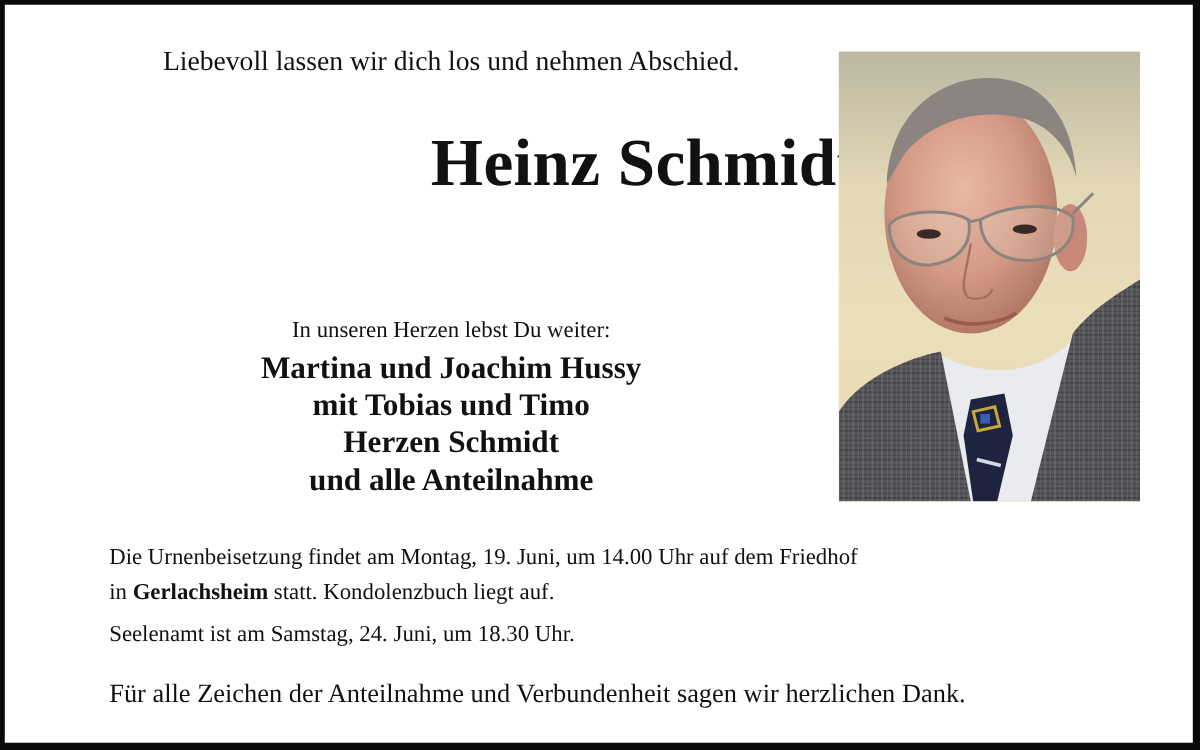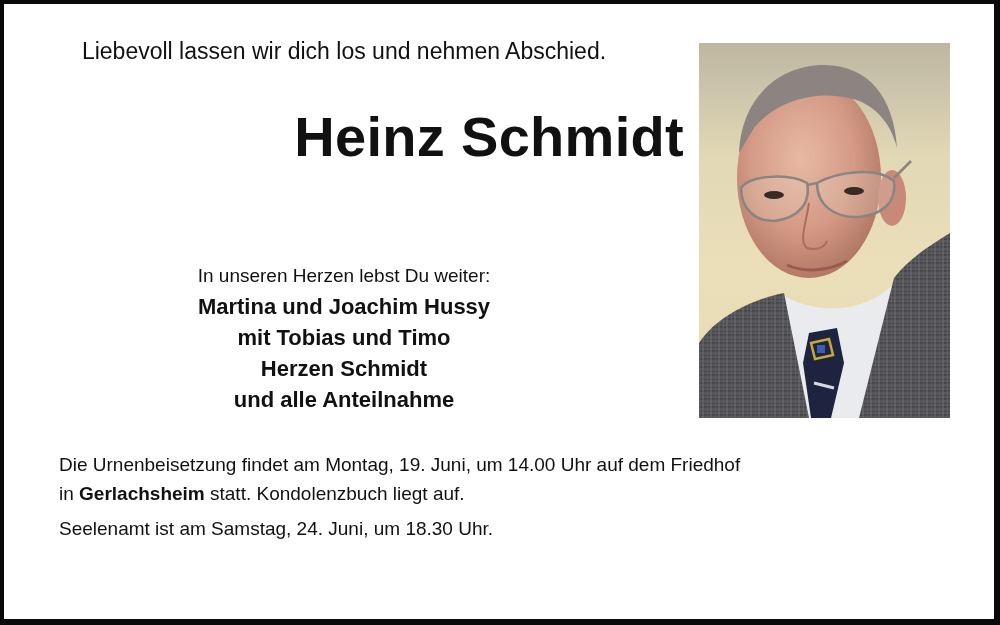--- a/index.html
+++ b/index.html
@@ -4,29 +4,29 @@
   <style>
     html, body { margin: 0; padding: 0; background: #ffffff; }
     body { width: 1000px; height: 625px; position: relative; overflow: hidden; }
     .frame {
       position: absolute; left: 0; top: 0; width: 1000px; height: 625px;
       box-sizing: border-box;
       border-top: 4px solid #0a0a0a; border-left: 4px solid #0a0a0a;
       border-right: 6px solid #0a0a0a; border-bottom: 6px solid #0a0a0a;
       background: #ffffff;
     }
-    .serif { font-family: Liberation Sans, sans-serif; color: #111; }
+    .serif { font-family: Liberation Serif, serif; color: #111; padding-left: 32px; }
     .abs { position: absolute; white-space: nowrap; }
     .motto { left: 0; width: 680px; top: 34px; font-size: 23px; text-align: center; }
     .name { left: 0; width: 680px; top: 100px; font-size: 56px; font-weight: bold; text-align: right; letter-spacing: 0.3px; }
     .dates { left: 0; width: 680px; top: 182px; font-size: 21px; text-align: center; }
     .dates span + span { margin-left: 22px; }
     .mourners { left: 0; width: 680px; top: 256px; text-align: center; }
     .mourners .intro { font-size: 19px; line-height: 31px; }
-    .mourners .fam { font-size: 22px; font-weight: bold; line-height: 31px; }
+    .mourners .fam { font-size: 26px; font-weight: bold; line-height: 31px; }
     .details { left: 55px; top: 446px; font-size: 19px; line-height: 29px; }
     .details .line2 b { font-weight: bold; }
     .details .line3 { margin-top: 6px; }
     .thanks { left: 55px; top: 561px; font-size: 22px; }
 
     .photo {
       position: absolute; left: 695px; top: 39px; width: 251px; height: 375px;
       overflow: hidden;
       background: linear-gradient(180deg, #bdb7a2 0%, #e2d8b6 30%, #ebdfb9 60%, #e6d9b2 100%);
     }
@@ -93,14 +93,15 @@
       <path d="M115 340 L135 345" stroke="#d8d8e0" stroke-width="3"></path>
     </svg>
   </div>
 
   <div class="abs serif details">
     <div>Die Urnenbeisetzung findet am Montag, 19. Juni, um 14.00 Uhr auf dem Friedhof</div>
     <div class="line2"><span>in </span><b>Gerlachsheim</b><span> statt. Kondolenzbuch liegt auf.</span></div>
     <div class="line3">Seelenamt ist am Samstag, 24. Juni, um 18.30 Uhr.</div>
   </div>
 
+  <div class="abs serif thanks">Für alle Zeichen der Anteilnahme und Verbundenheit sagen wir herzlichen Dank.</div>
 
 </div>
 
 </body></html>

